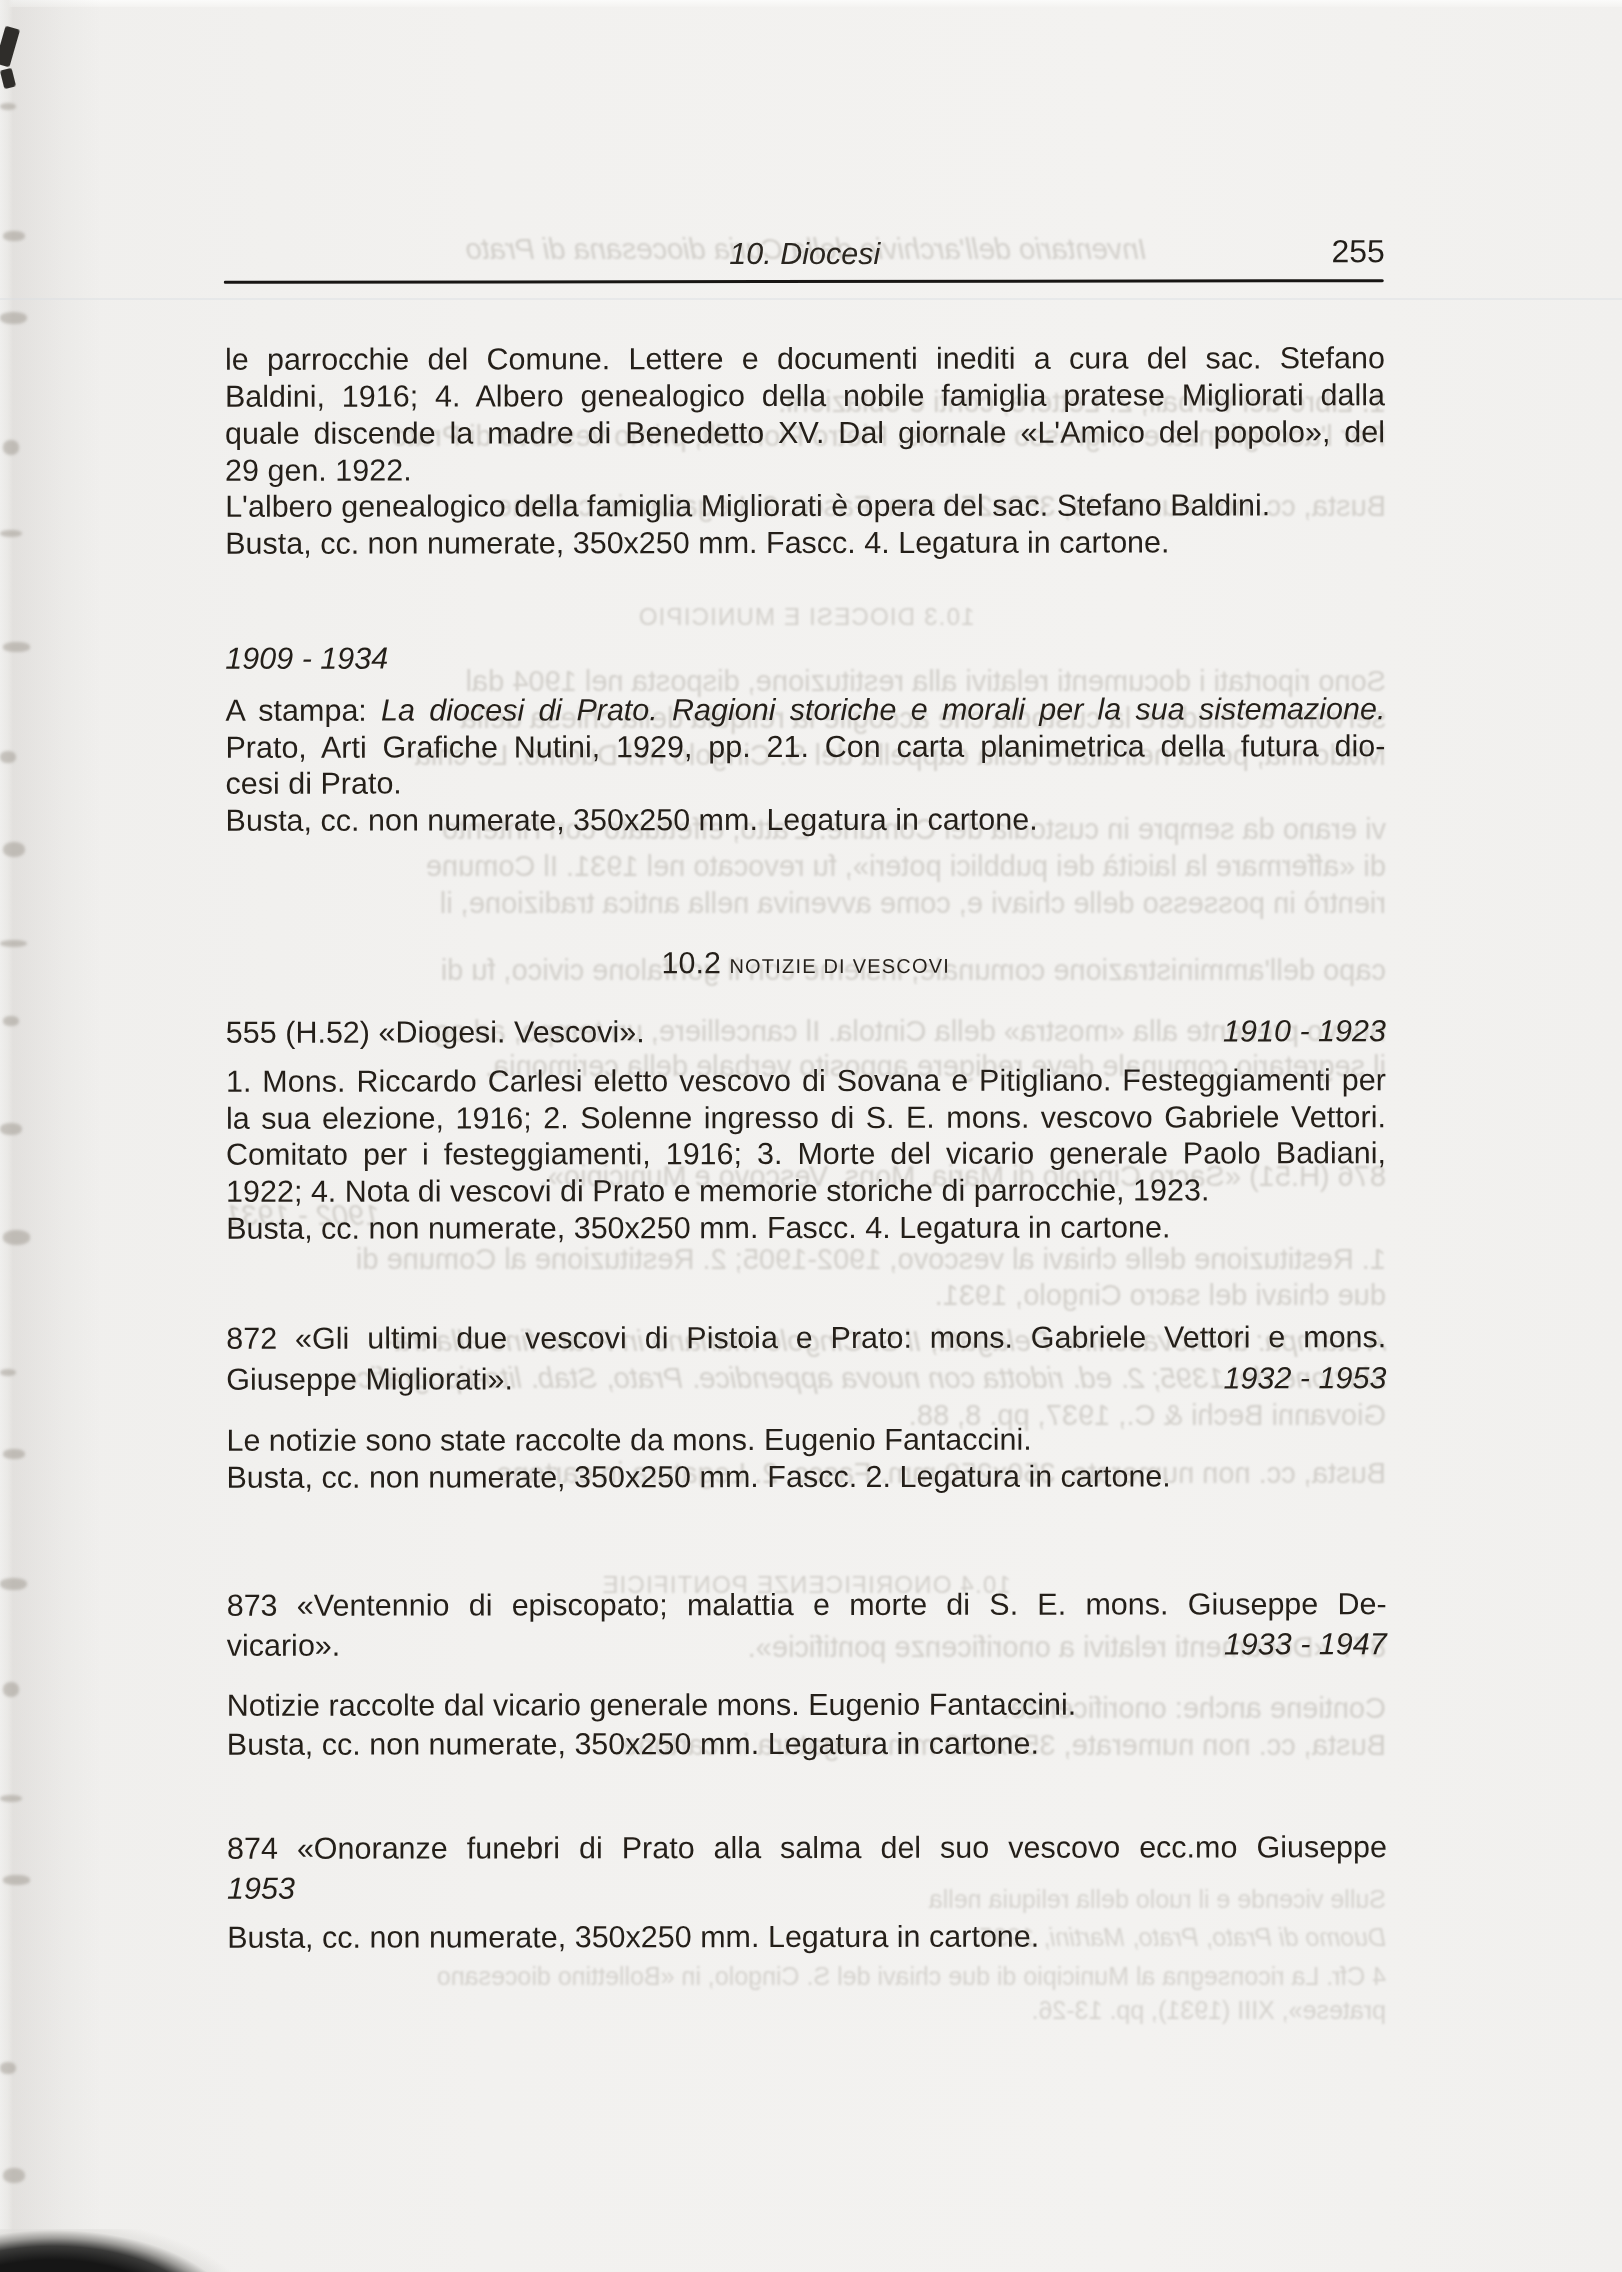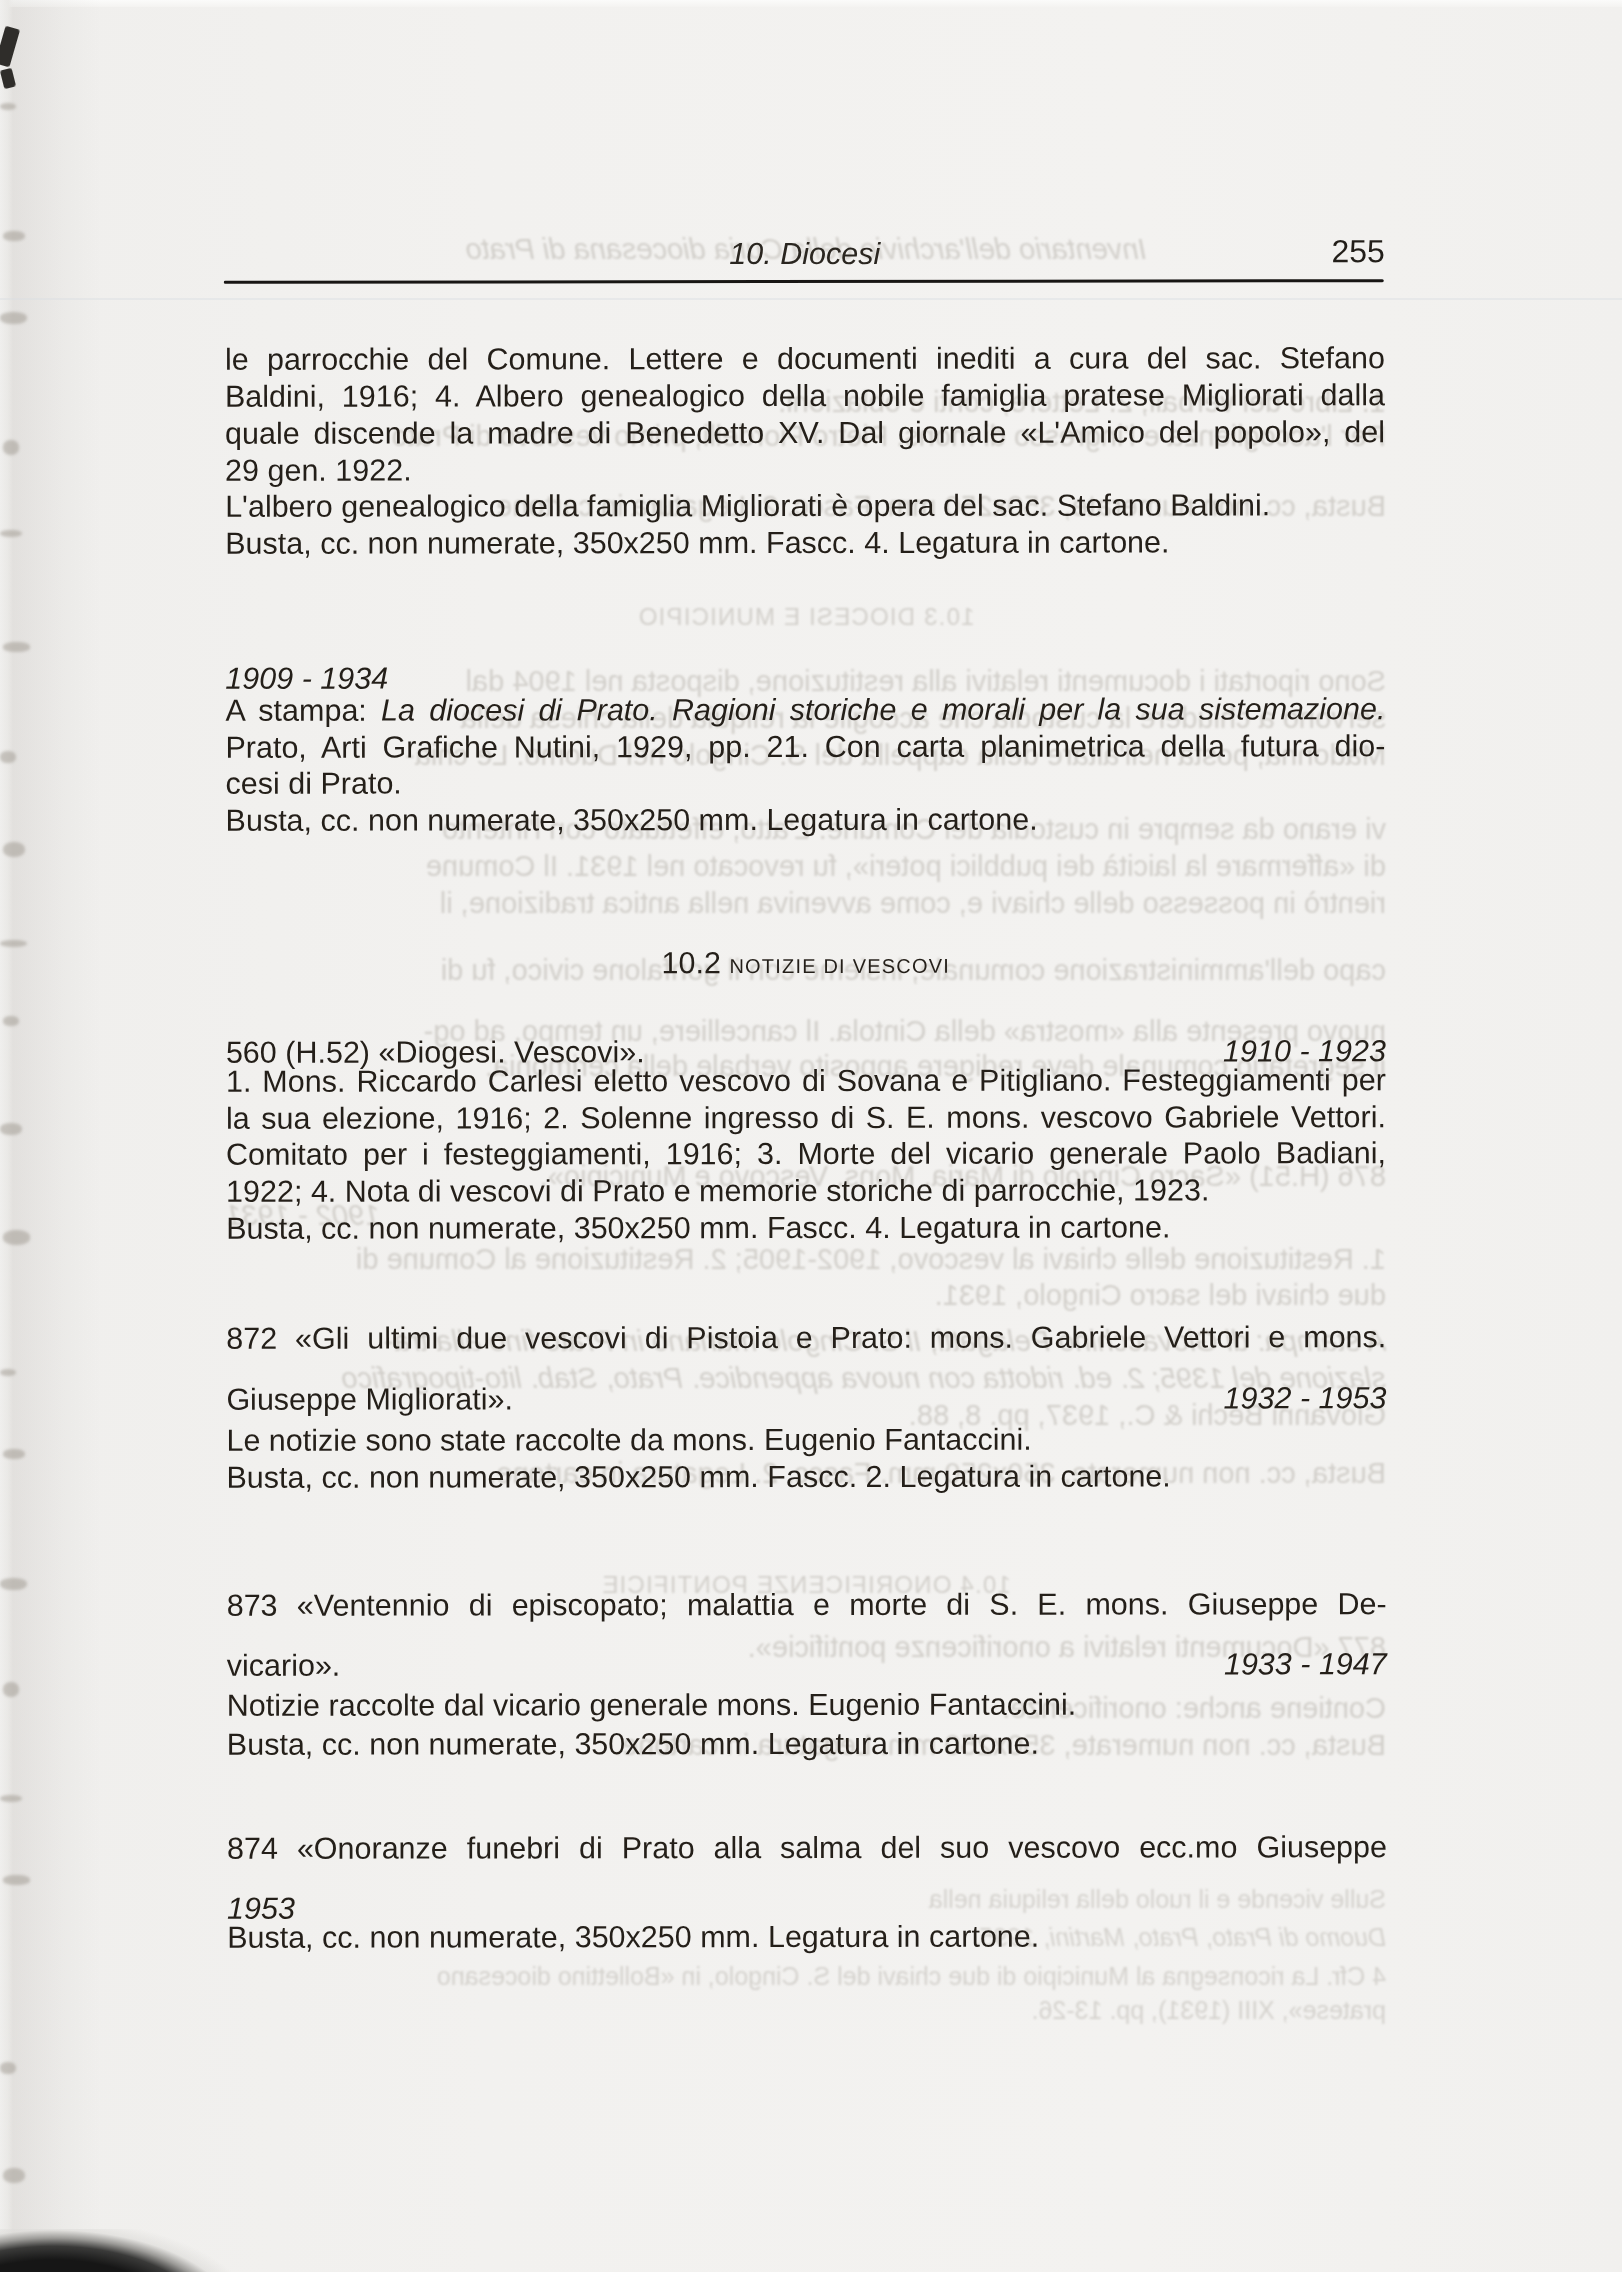--- a/index.html
+++ b/index.html
@@ -21,21 +21,21 @@
   #text-layer{position:absolute;left:0;top:0;width:100%;height:100%;transform:rotate(-0.08deg);}
   .line{
     position:absolute;left:226px;width:1160px;
     font-size:30.5px;line-height:37px;color:#241f19;
     white-space:nowrap;
   }
   .line.justify{white-space:normal;text-align:justify;text-align-last:justify;}
   .line.flex{display:flex;justify-content:space-between;align-items:baseline;}
   .line.center{text-align:center;white-space:normal;}
   .i, .date{font-style:italic;}
-  .date{white-space:nowrap;margin-top:20px;}
+  .date{white-space:nowrap;}
   .caps{font-size:20px;letter-spacing:1.2px;}
   .section-heading{top:944px;}
 
   
   .hdr-title{position:absolute;left:226px;top:235px;width:1160px;text-align:center;
     font-style:italic;font-size:30.5px;line-height:37px;color:#2a2620;}
   .hdr-num{position:absolute;left:226px;top:234px;width:1160px;text-align:right;
     font-size:32px;line-height:37px;color:#221e19;}
   .rule{position:absolute;left:225px;top:280px;width:1160px;height:3.2px;background:#181614;border-radius:1.6px;}
 
@@ -119,21 +119,21 @@
       <div class="line" style="top: 487px;">L'albero genealogico della famiglia Migliorati è opera del sac. Stefano Baldini.</div>
       <div class="line" style="top: 524px;">Busta, cc. non numerate, 350x250 mm. Fascc. 4. Legatura in cartone.</div>
       <div class="line flex" style="top: 639px;">
         <span class="date">1909 - 1934</span>
       </div>
       <div class="line justify" style="top: 691px;"><span>A stampa: </span><span class="i">La diocesi di Prato. Ragioni storiche e morali per la sua sistemazione.</span></div>
       <div class="line justify" style="top: 728px;">Prato, Arti Grafiche Nutini, 1929, pp. 21. Con carta planimetrica della futura dio-</div>
       <div class="line" style="top: 764px;">cesi di Prato.</div>
       <div class="line" style="top: 801px;">Busta, cc. non numerate, 350x250 mm. Legatura in cartone.</div>
       <div class="line flex" style="top: 1013px;">
-        <span>560 (H.52) «Diogesi. Vescovi».</span>
+        <span>555 (H.52) «Diogesi. Vescovi».</span>
         <span class="date">1910 - 1923</span>
       </div>
       <div class="line justify" style="top: 1062px;">1. Mons. Riccardo Carlesi eletto vescovo di Sovana e Pitigliano. Festeggiamenti per</div>
       <div class="line justify" style="top: 1099px;">la sua elezione, 1916; 2. Solenne ingresso di S. E. mons. vescovo Gabriele Vettori.</div>
       <div class="line justify" style="top: 1135px;">Comitato per i festeggiamenti, 1916; 3. Morte del vicario generale Paolo Badiani,</div>
       <div class="line" style="top: 1172px;">1922; 4. Nota di vescovi di Prato e memorie storiche di parrocchie, 1923.</div>
       <div class="line" style="top: 1209px;">Busta, cc. non numerate, 350x250 mm. Fascc. 4. Legatura in cartone.</div>
       <div class="line justify" style="top: 1319px;">872 «Gli ultimi due vescovi di Pistoia e Prato: mons. Gabriele Vettori e mons.</div>
       <div class="line flex" style="top: 1360px;">
         <span>Giuseppe Migliorati».</span>

